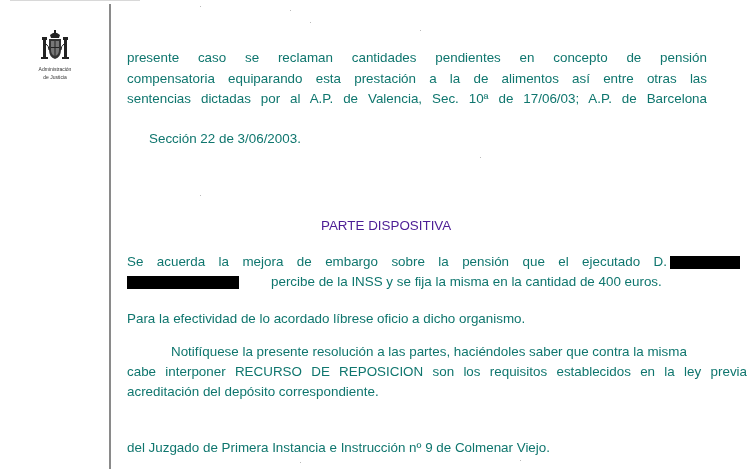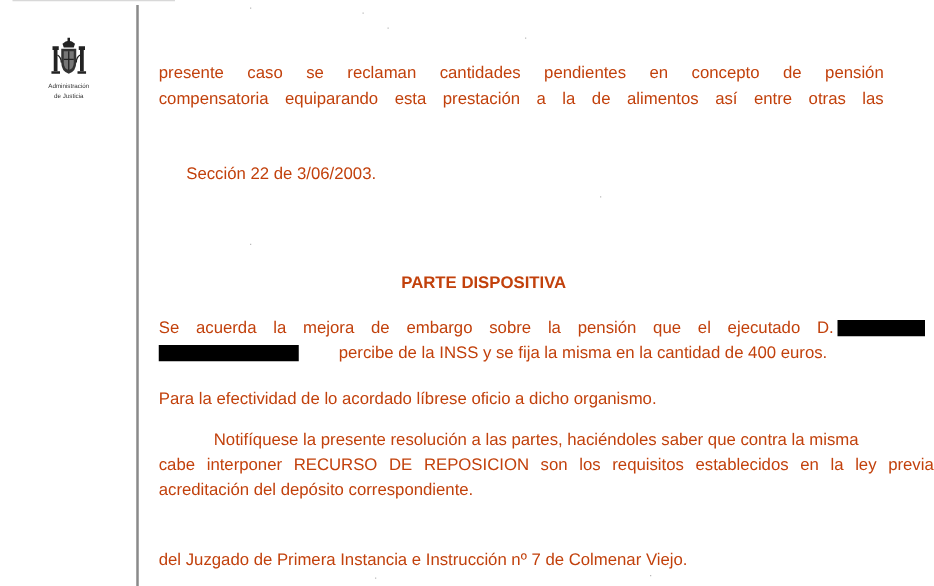--- a/index.html
+++ b/index.html
@@ -13,24 +13,24 @@
     .margin-rule {
       position: absolute; left: 109px; top: 4px; width: 2px; height: 465px;
       background: #8a8a8a;
     }
     .logo { position: absolute; left: 30px; top: 30px; width: 50px; text-align: center; }
     .crest { display: block; margin: 0 auto; width: 28px; height: 34px; }
     .logo-text { font-size: 5px; line-height: 6px; color: #333; margin-top: 2px; }
 
     .line {
       position: absolute; left: 127px; font-size: 13.4px; line-height: 16px;
-      white-space: nowrap; color: #c2410c;
+      white-space: nowrap; color: #0f766e;
     }
     .just { text-align: justify; text-align-last: justify; width: 580px; }
-    .bold { font-weight: bold; color: #c2410c; }
+    .bold { font-weight: normal; color: #4c1d95; }
     .redact { display: inline-block; background: #000; height: 13px; vertical-align: -2px; }
     .speck { position: absolute; width: 1px; height: 1px; background: #bbb; }
   </style>
 </head>
 <body>
 
 <div class="page">
   <div class="top-rule"></div>
   <div class="margin-rule"></div>
 
@@ -50,37 +50,38 @@
       <rect x="21" y="27" width="7" height="2" fill="#222"></rect>
       <path d="M5 14 Q8 16 8 20" stroke="#222" stroke-width="1" fill="none"></path>
       <path d="M23 14 Q20 16 20 20" stroke="#222" stroke-width="1" fill="none"></path>
     </svg>
     <div class="logo-text">Administración</div>
     <div class="logo-text">de Justicia</div>
   </div>
 
   <div class="line just" style="top:50px;">presente caso se reclaman cantidades pendientes en concepto de pensión</div>
   <div class="line just" style="top:71px;">compensatoria equiparando esta prestación a la de alimentos así entre otras las</div>
+  <div class="line just" style="top:91px;">sentencias dictadas por al A.P. de Valencia, Sec. 10ª de 17/06/03; A.P. de Barcelona</div>
   <div class="line" style="top:131px;margin-left:22px;">Sección 22 de 3/06/2003.</div>
 
 
   <div class="line bold" style="top:218px; left:321px;">PARTE DISPOSITIVA</div>
 
   <div class="line" style="top:254px; width:540px; text-align:justify; text-align-last:justify;">Se acuerda la mejora de embargo sobre la pensión que el ejecutado D.</div>
   <div class="redact" style="position:absolute; left:670px; top:256px; width:70px;"></div>
   <div class="redact" style="position:absolute; left:127px; top:276px; width:112px;"></div>
   <div class="line" style="top:274px; left:243px;padding-left:28px;">percibe de la INSS y se fija la misma en la cantidad de 400 euros.</div>
 
   <div class="line" style="top:311px;">Para la efectividad de lo acordado líbrese oficio a dicho organismo.</div>
 
   <div class="line" style="top:364px; width:620px; overflow:hidden; text-align:justify; text-align-last:justify;">cabe interponer RECURSO DE REPOSICION son los requisitos establecidos en la ley previa</div>
   <div class="line" style="top:344px; left:171px; width:576px; overflow:hidden;">Notifíquese la presente resolución a las partes, haciéndoles saber que contra la misma</div>
   <div class="line" style="top:384px;">acreditación del depósito correspondiente.</div>
 
-  <div class="line" style="top:440px;">del Juzgado de Primera Instancia e Instrucción nº 7 de Colmenar Viejo.</div>
+  <div class="line" style="top:440px;">del Juzgado de Primera Instancia e Instrucción nº 9 de Colmenar Viejo.</div>
 
   <div class="speck" style="left:200px; top:6px;"></div>
   <div class="speck" style="left:290px; top:10px;"></div>
   <div class="speck" style="left:310px; top:22px;"></div>
   <div class="speck" style="left:420px; top:30px;"></div>
   <div class="speck" style="left:480px; top:157px;"></div>
   <div class="speck" style="left:200px; top:195px;"></div>
   <div class="speck" style="left:300px; top:462px;"></div>
   <div class="speck" style="left:520px; top:460px;"></div>
 </div>

